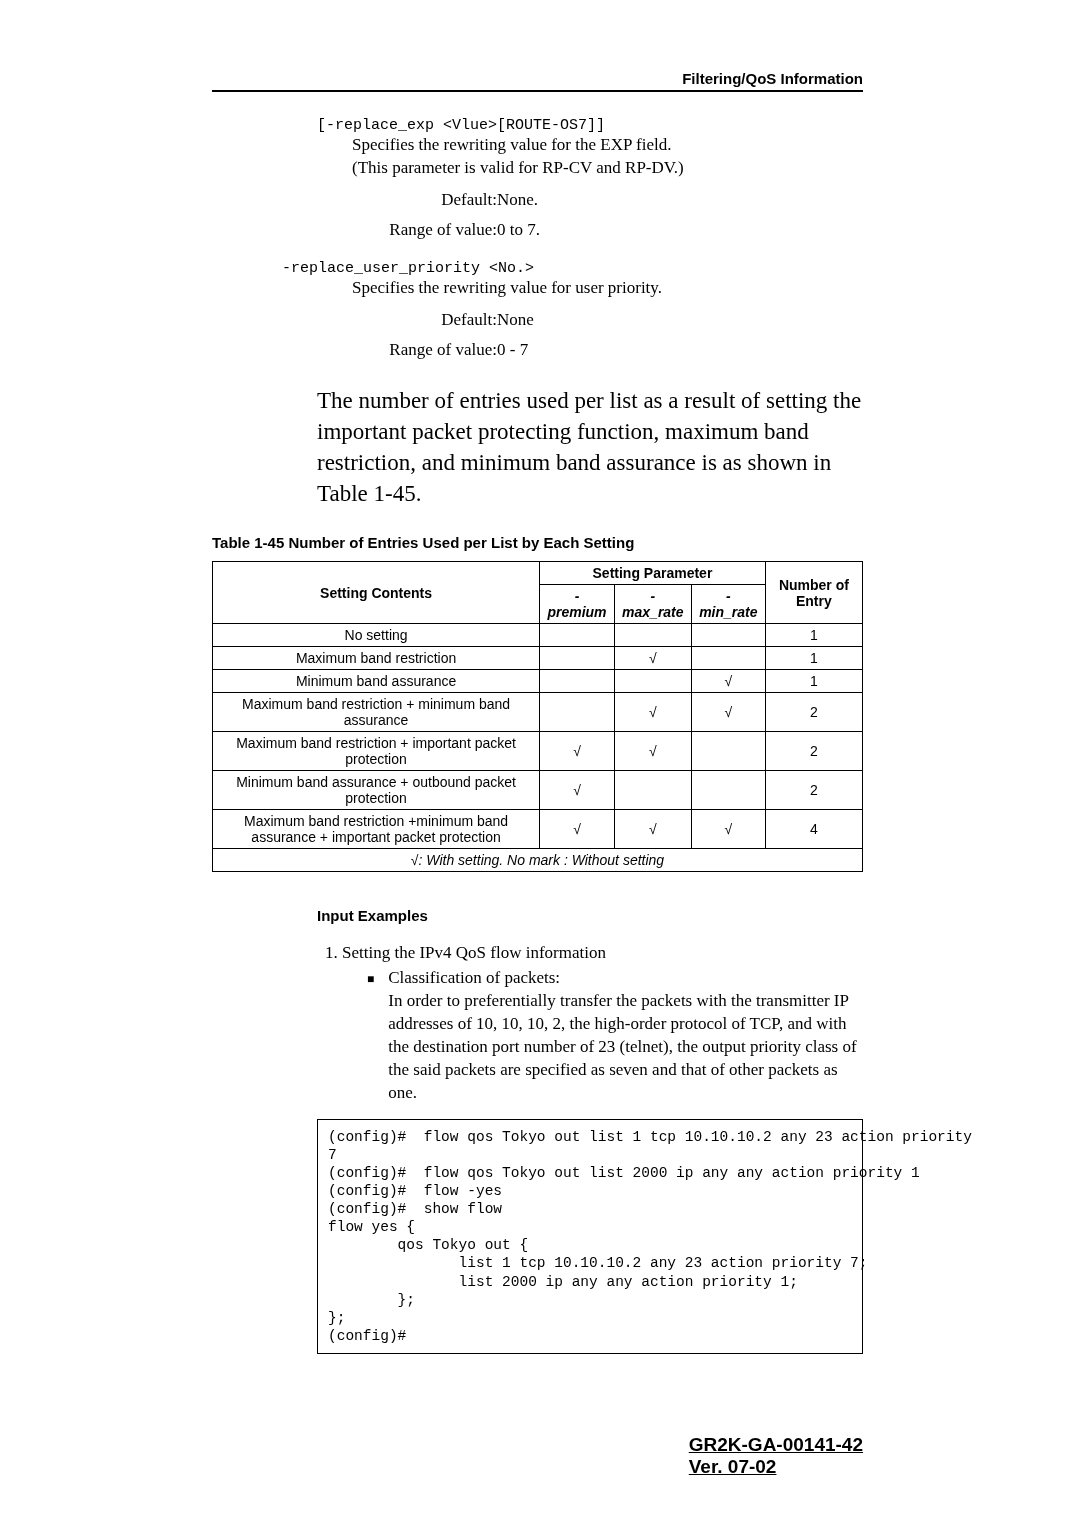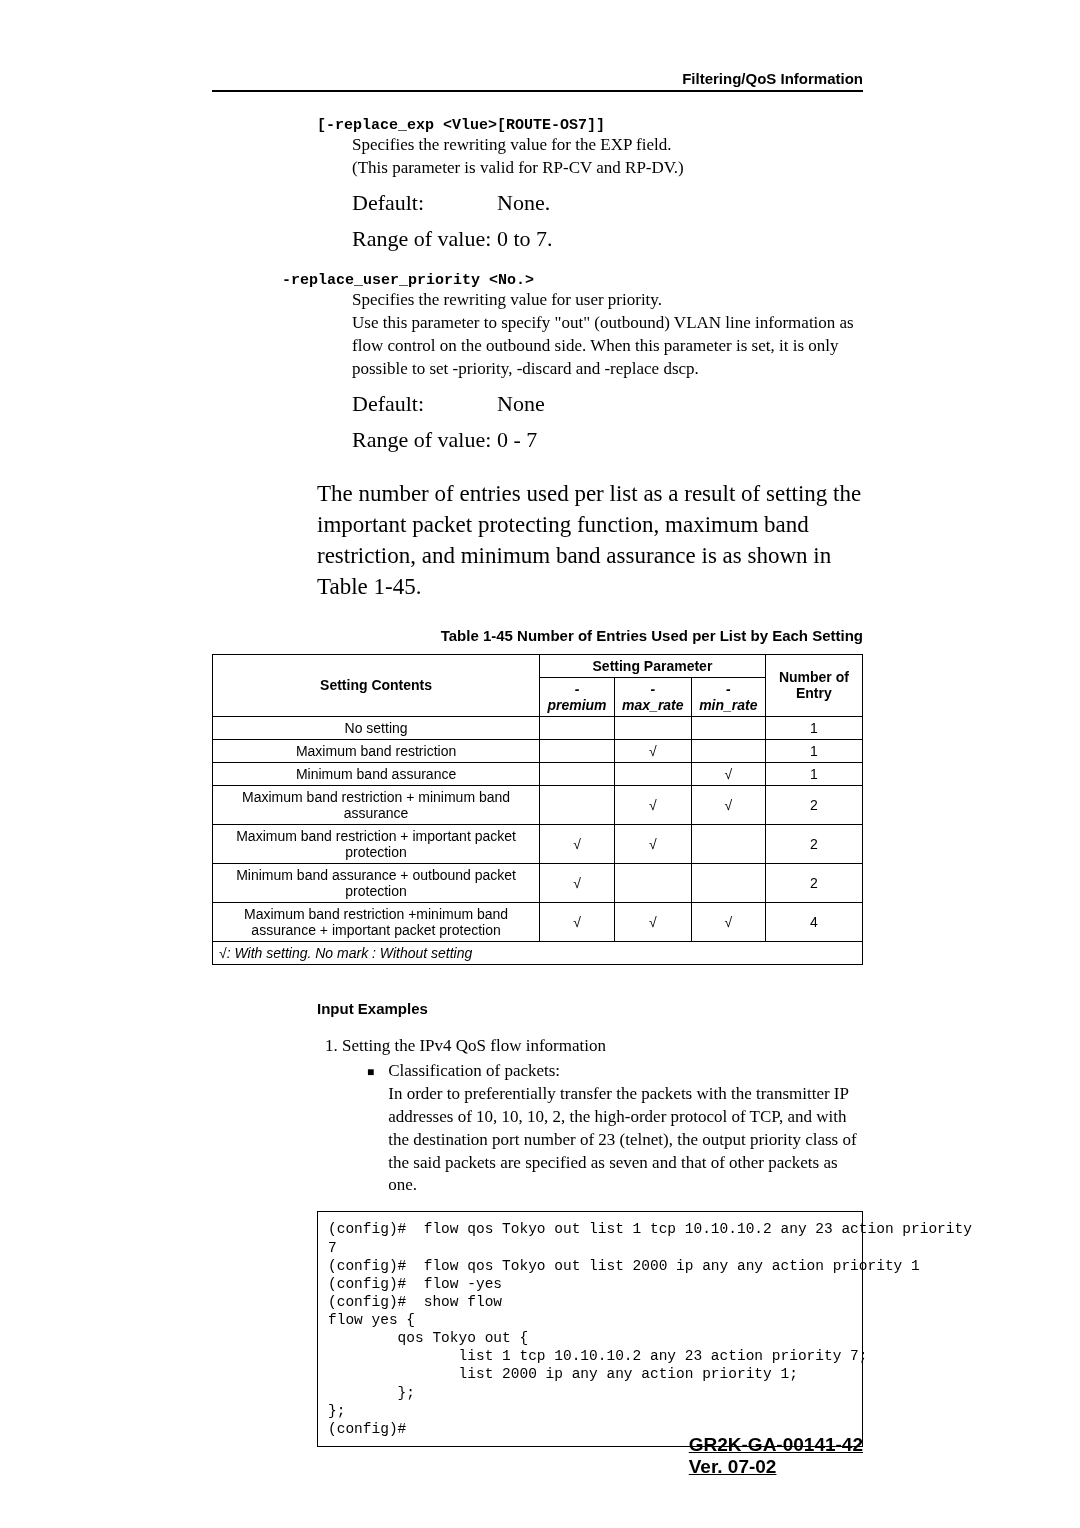--- a/index.html
+++ b/index.html
@@ -28,42 +28,42 @@
     .mono {
       font-family: 'Courier New', monospace;
       font-size: 15px;
     }
     .content-block {
       margin-left: 105px;
     }
     .param-line {
       margin-top: 17px;
       font-size: 15px;
-      font-weight: bold;
     }
     .desc {
       margin-left: 35px;
       font-size: 17px;
       line-height: 1.35;
     }
     .kv-row {
       display: flex;
       margin-top: 10px;
       margin-left: 35px;
-      font-size: 22px;
+      font-size: 17px;
+      text-align: right;
     }
     .kv-label { width: 145px; }
     .intro-para {
       margin-left: 105px;
       font-size: 23px;
       line-height: 1.35;
       margin-top: 25px;
     }
     .table-caption {
-      text-align: right;
+      text-align: left;
       font-family: Arial, sans-serif;
       font-weight: bold;
       font-size: 15px;
       margin-top: 25px;
       margin-bottom: 10px;
     }
     table.settings {
       width: 100%;
       border-collapse: collapse;
       font-family: Arial, sans-serif;
@@ -76,20 +76,21 @@
     }
     table.settings th { font-weight: bold; }
     .col-contents { text-align: center; }
     .col-param { text-align: center; font-style: italic; }
     .col-entry { text-align: center; }
     .legend {
       font-style: italic;
       font-family: Arial, sans-serif;
       font-size: 14px;
       padding: 3px 6px;
+      text-align: center;
     }
     .h3 {
       font-family: Arial, sans-serif;
       font-weight: bold;
       font-size: 15px;
       margin-left: 105px;
       margin-top: 35px;
     }
     ol.examples {
       margin: 18px 0 0 130px;
@@ -147,21 +148,20 @@
     </div>
     <div class="kv-row">
       <div class="kv-label">Range of value:</div>
       <div>0 to 7.</div>
     </div>
   </div>
 
   <div class="content-block" style="margin-top:20px;">
     <div class="mono param-line" style="margin-left:-35px;">-replace_user_priority &lt;No.&gt;</div>
     <div class="desc">Specifies the rewriting value for user priority.</div>
-    <div class="desc">Use this parameter to specify "out" (outbound) VLAN line information as flow control on the outbound side.  When this parameter is set, it is only possible to set -priority, -discard and -replace dscp.</div>
     <div class="kv-row">
       <div class="kv-label">Default:</div>
       <div>None</div>
     </div>
     <div class="kv-row">
       <div class="kv-label">Range of value:</div>
       <div>0 - 7</div>
     </div>
   </div>
 

